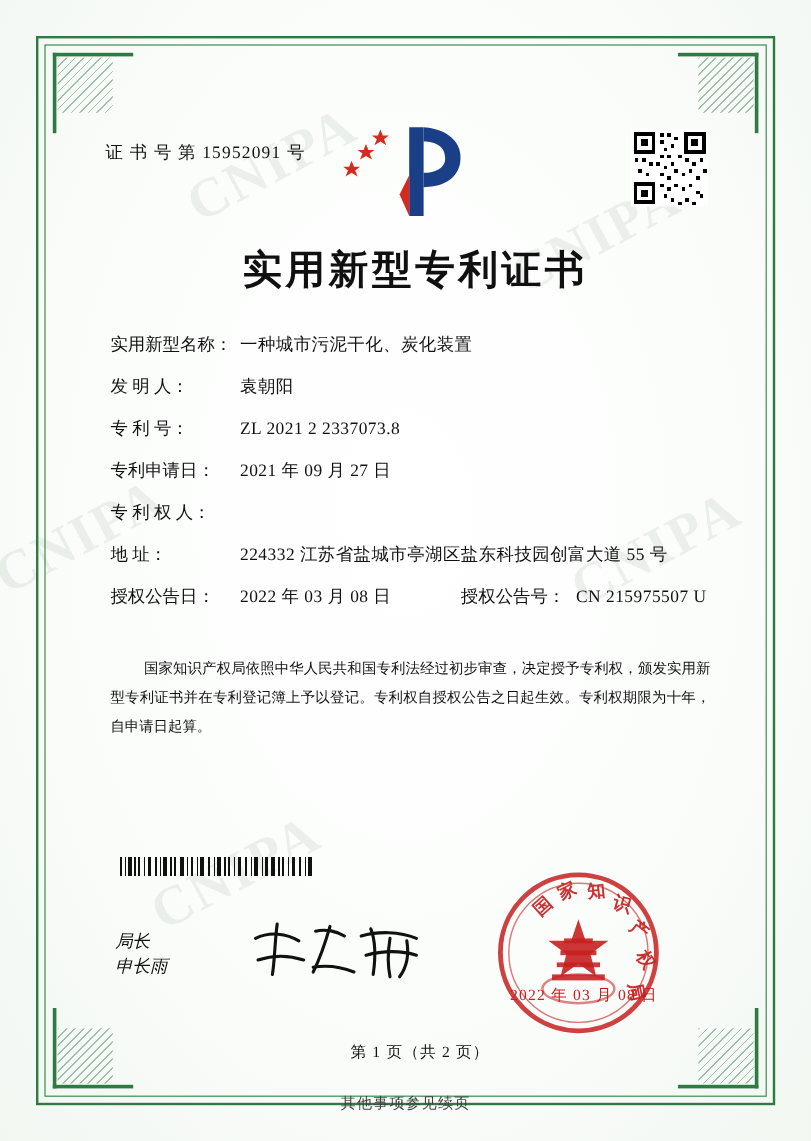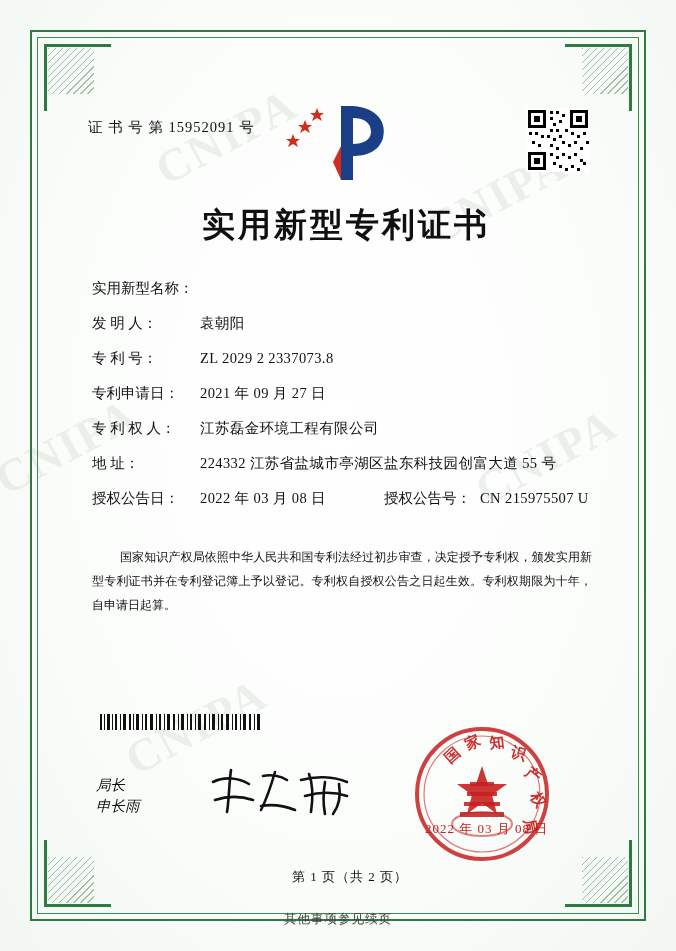--- a/index.html
+++ b/index.html
@@ -332,36 +332,36 @@
           <rect x="57" y="54" width="3" height="3"></rect>
       </g>
     </svg>
   </div>
 
   <div class="title">实用新型专利证书</div>
 
   <div class="fields">
     <div class="field-row">
       <span class="field-label">实用新型名称：</span>
+      <span class="field-value">一种城市污泥干化、炭化装置</span>
     </div>
     <div class="field-row">
       <span class="field-label">发 明 人：</span>
       <span class="field-value">袁朝阳</span>
     </div>
     <div class="field-row">
       <span class="field-label">专 利 号：</span>
-      <span class="field-value">ZL 2029 2 2337073.8</span>
+      <span class="field-value">ZL 2021 2 2337073.8</span>
     </div>
     <div class="field-row">
       <span class="field-label">专利申请日：</span>
       <span class="field-value">2021 年 09 月 27 日</span>
     </div>
     <div class="field-row">
       <span class="field-label">专 利 权 人：</span>
-      <span class="field-value">江苏磊金环境工程有限公司</span>
     </div>
     <div class="field-row">
       <span class="field-label">地        址：</span>
       <span class="field-value">224332 江苏省盐城市亭湖区盐东科技园创富大道 55 号</span>
     </div>
     <div class="field-row dual">
       <span class="field-label">授权公告日：</span>
       <span class="field-value">2022 年 03 月 08 日</span>
       <span class="field-label2">授权公告号：</span>
       <span class="field-value">CN 215975507 U</span>

